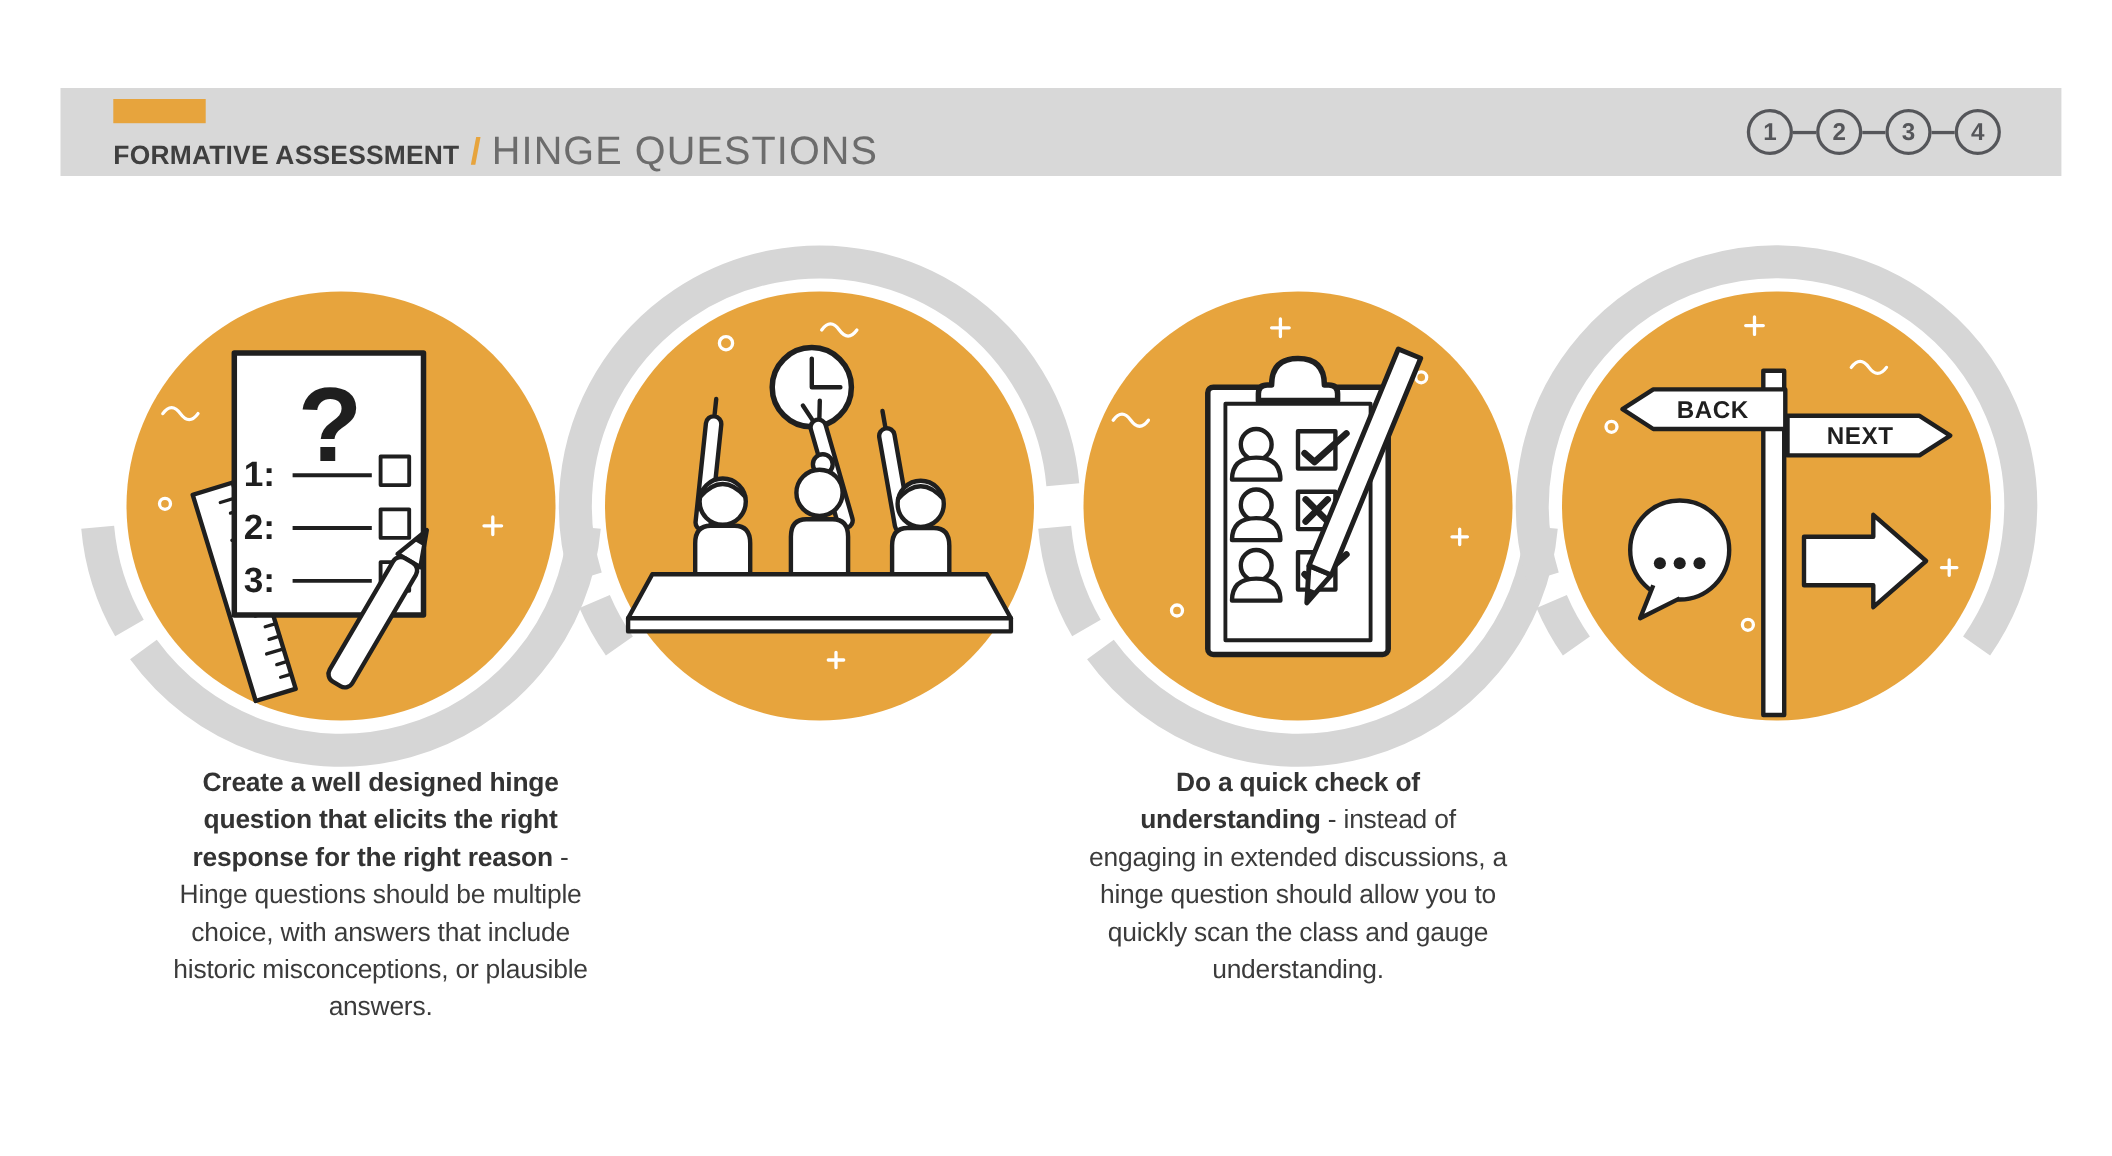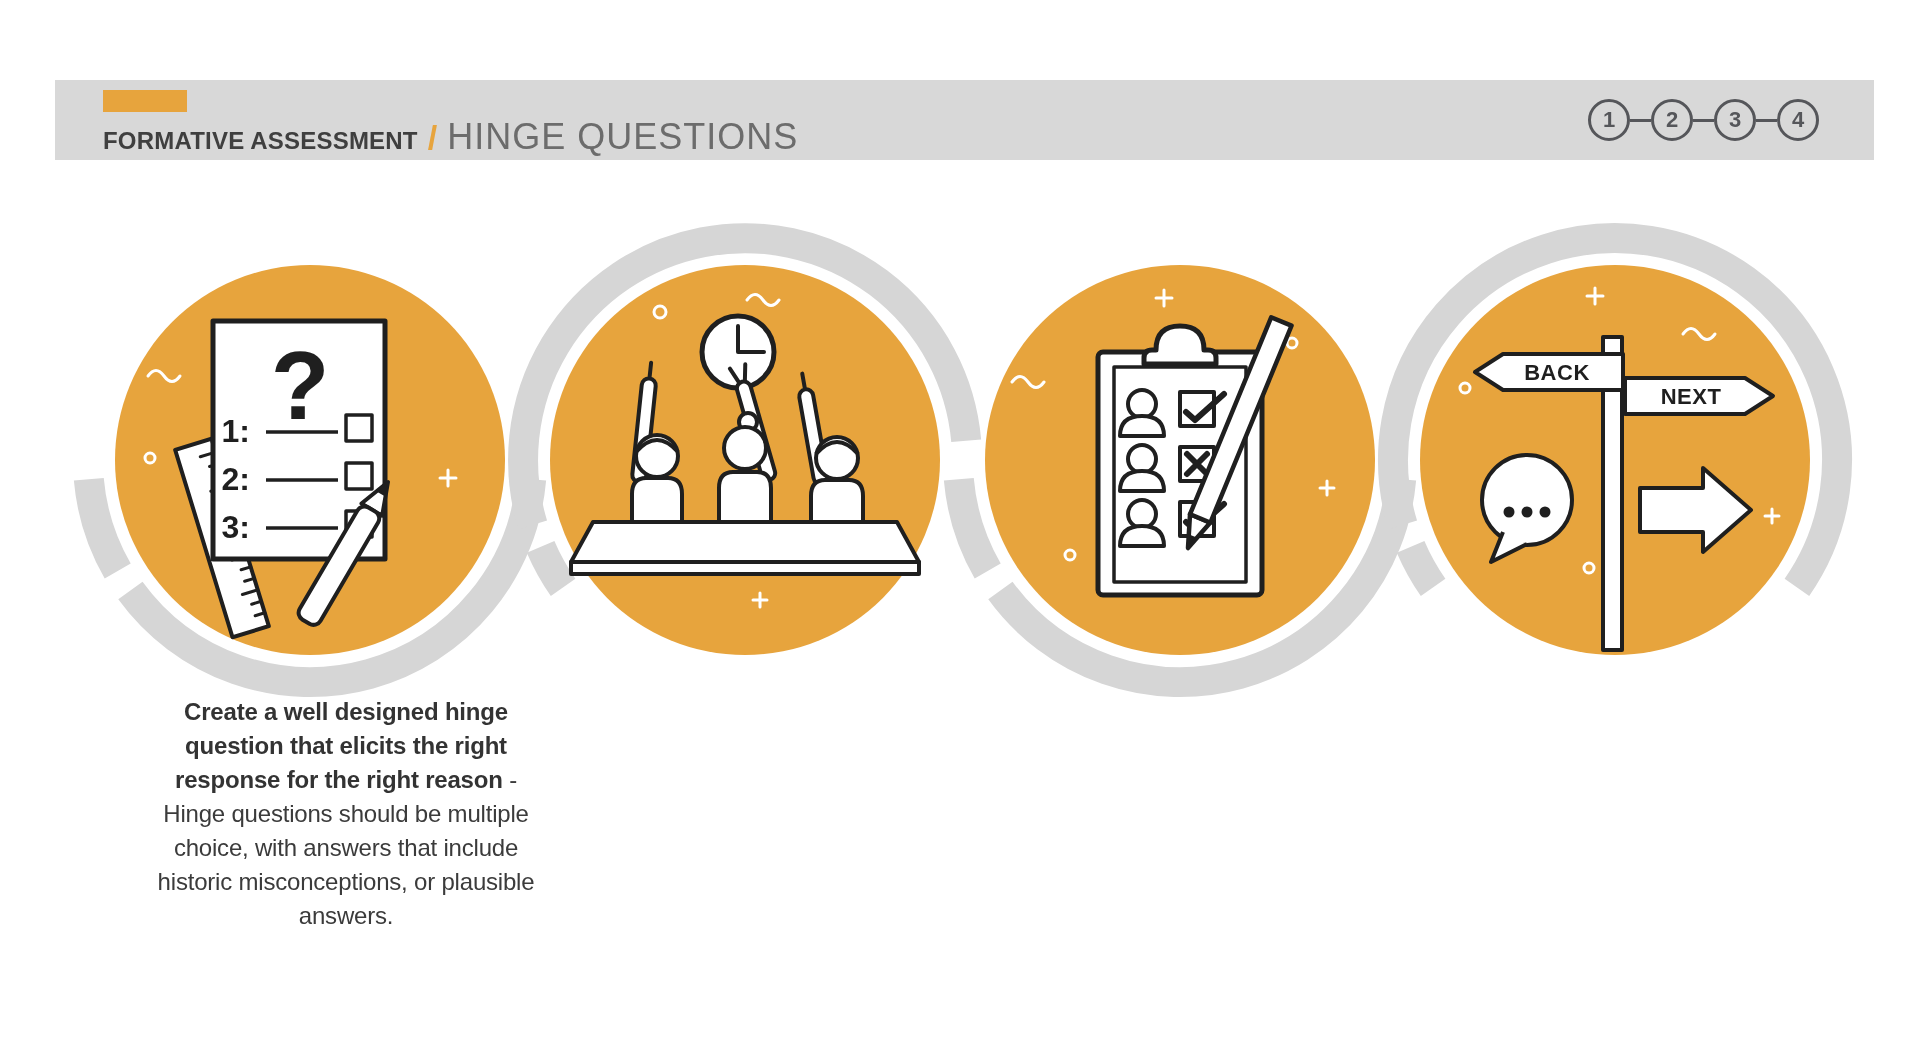--- a/index.html
+++ b/index.html
@@ -205,14 +205,17 @@
         <circle cx="-88" cy="52" r="5.5" fill="#1F1F1F" stroke="none"></circle>
         <circle cx="-70" cy="52" r="5.5" fill="#1F1F1F" stroke="none"></circle>
       </g>
       <path stroke-width="4" d="M 25 28 L 88 28 L 88 8 L 136 50 L 88 92 L 88 72 L 25 72 Z"></path>
     </g>
   </svg>
 
   <div class="col col-1">
     <strong>Create a well designed hinge question that elicits the right response for the right reason</strong><span> - Hinge questions should be multiple choice, with answers that include historic misconceptions, or plausible answers.</span>
   </div>
+  <div class="col col-3">
+    <strong>Do a quick check of understanding</strong><span> - instead of engaging in extended discussions, a hinge question should allow you to quickly scan the class and gauge understanding.</span>
+  </div>
 
 </div>
 
 </body></html>

